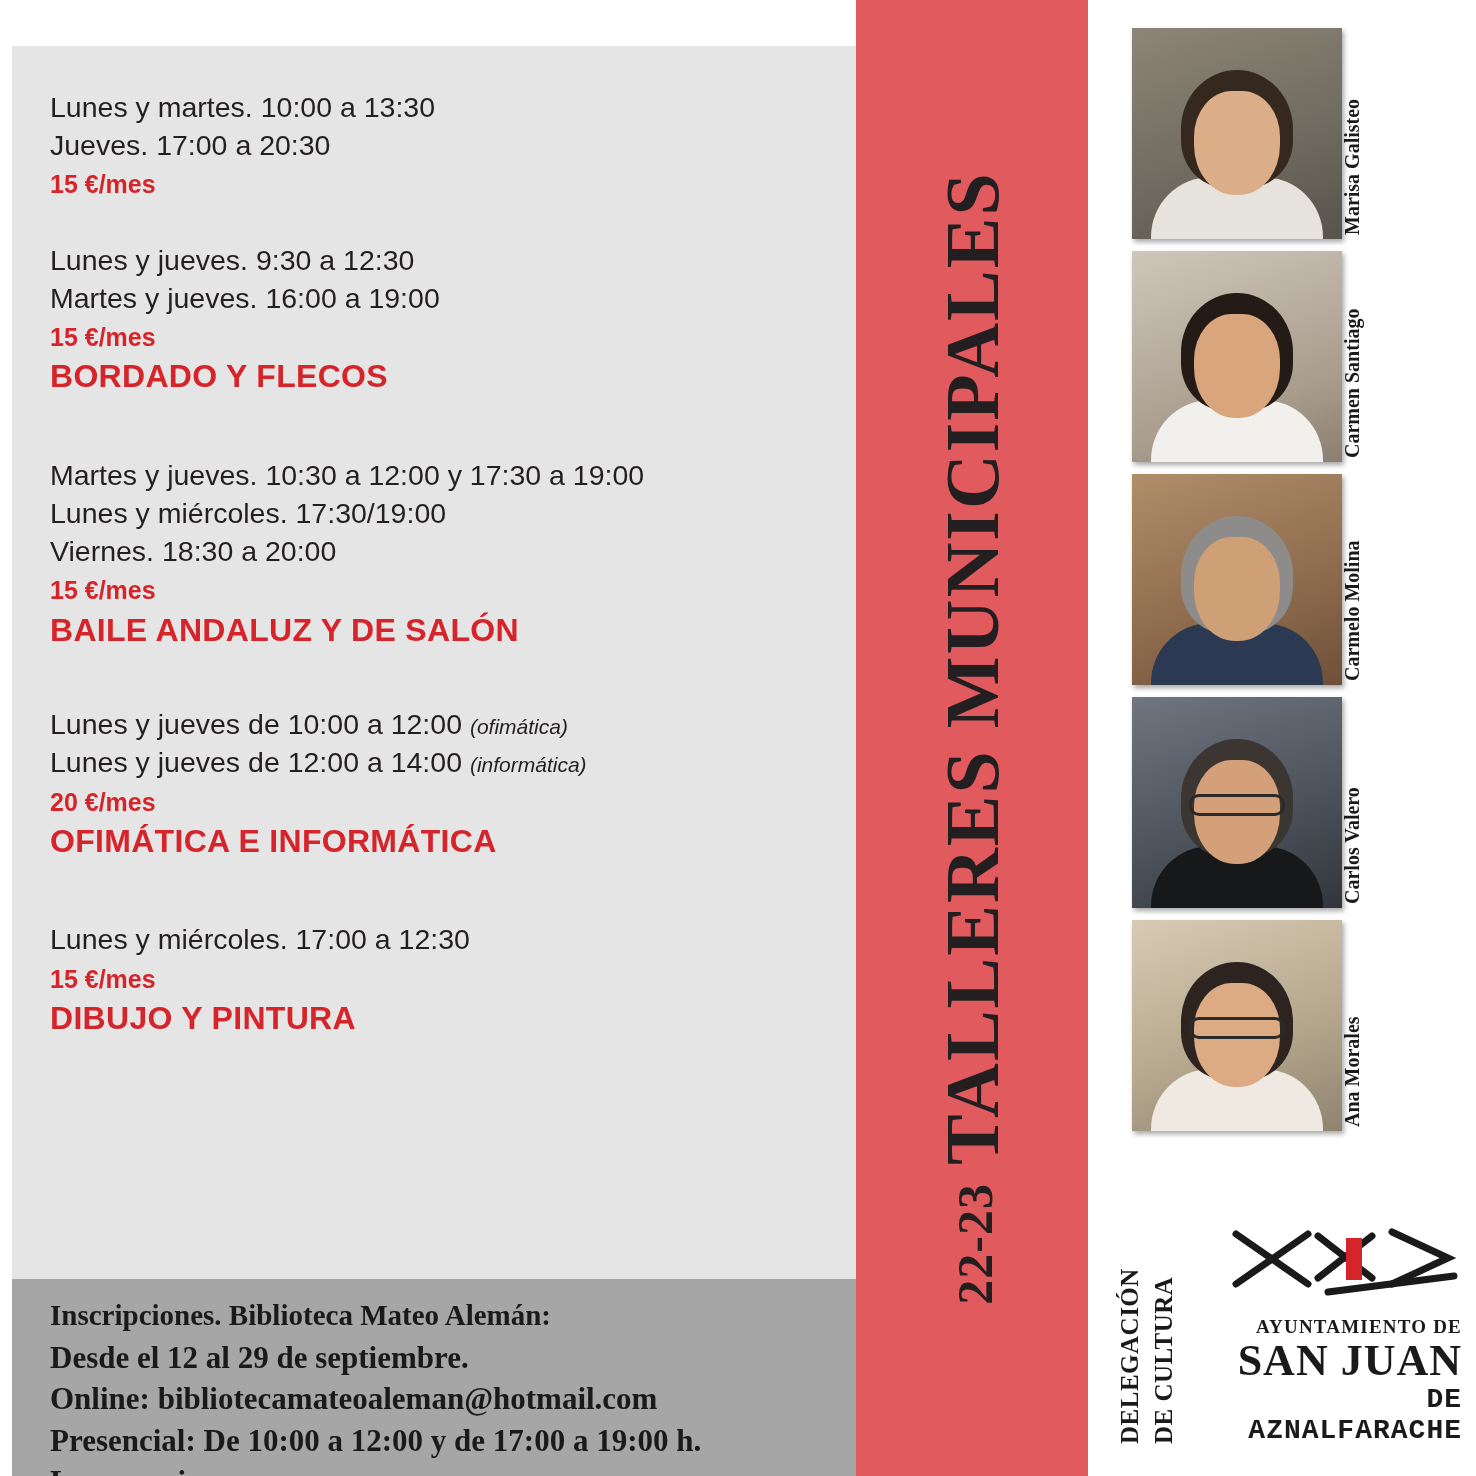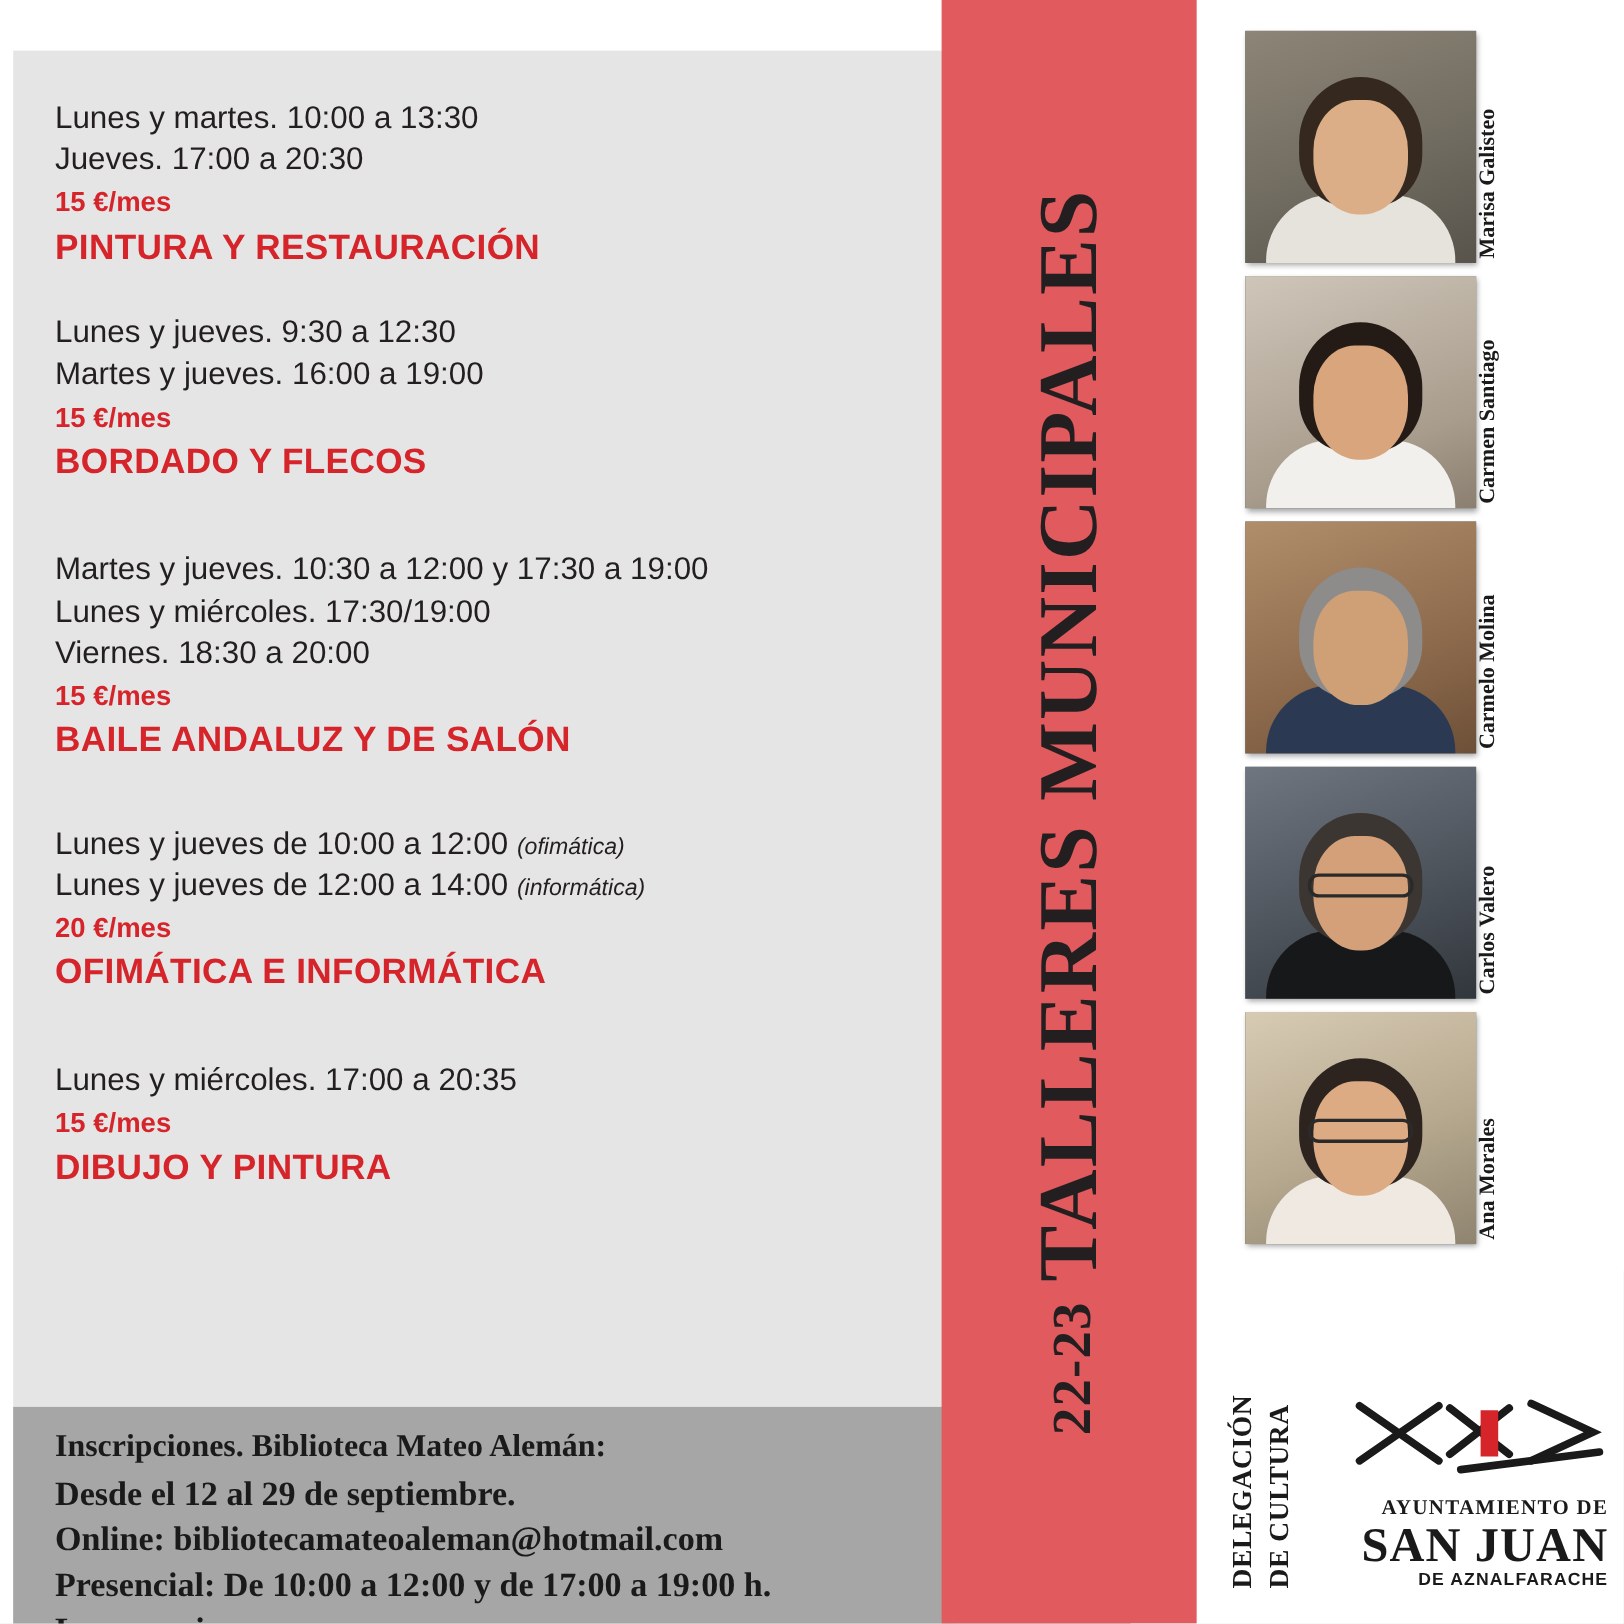--- a/index.html
+++ b/index.html
@@ -289,41 +289,40 @@
   }
   .ayto-big {
     font-family: "Liberation Serif", serif;
     font-weight: bold;
     font-size: 44px;
     letter-spacing: 1px;
     color: #1a1a1a;
     line-height: 1.05;
   }
   .ayto-mid {
-    font-family: Liberation Sans, sans-serif;
-    font-weight: bold;
-    font-size: 16px;
+    font-family: Liberation Mono, monospace;
+    font-weight: bold;
+    font-size: 28px;
     letter-spacing: 1px;
     color: #1a1a1a;
   }
 </style>
 </head>
 <body>
 
 <div id="poster">
 
   <div class="left-col">
 
     <div class="workshops">
 
       <div class="workshop">
         <div class="sched-line">Lunes y martes. 10:00 a 13:30</div>
         <div class="sched-line">Jueves. 17:00 a 20:30</div>
         <div class="price">15 €/mes</div>
-        <div class="wtitle">PINTURA Y RESTAURACIÓN</div>
       </div>
 
       <div class="workshop gap-xl">
         <div class="sched-line">Lunes y jueves. 9:30 a 12:30</div>
         <div class="sched-line">Martes y jueves. 16:00 a 19:00</div>
         <div class="price">15 €/mes</div>
         <div class="wtitle">BORDADO Y FLECOS</div>
       </div>
 
       <div class="workshop gap-lg">
@@ -335,21 +334,21 @@
       </div>
 
       <div class="workshop gap-xl">
         <div class="sched-line"><span>Lunes y jueves de 10:00 a 12:00</span> <span class="paren">(ofimática)</span></div>
         <div class="sched-line"><span>Lunes y jueves de 12:00 a 14:00</span> <span class="paren">(informática)</span></div>
         <div class="price">20 €/mes</div>
         <div class="wtitle">OFIMÁTICA E INFORMÁTICA</div>
       </div>
 
       <div class="workshop">
-        <div class="sched-line">Lunes y miércoles. 17:00 a 20:35</div>
+        <div class="sched-line">Lunes y miércoles. 17:00 a 12:30</div>
         <div class="price">15 €/mes</div>
         <div class="wtitle">DIBUJO Y PINTURA</div>
       </div>
 
     </div>
 
     <div class="enroll">
       <div class="enroll-title">Inscripciones. Biblioteca Mateo Alemán:</div>
       <div class="enroll-line">Desde el 12  al 29 de septiembre.</div>
       <div class="enroll-line">Online: bibliotecamateoaleman@hotmail.com</div>

